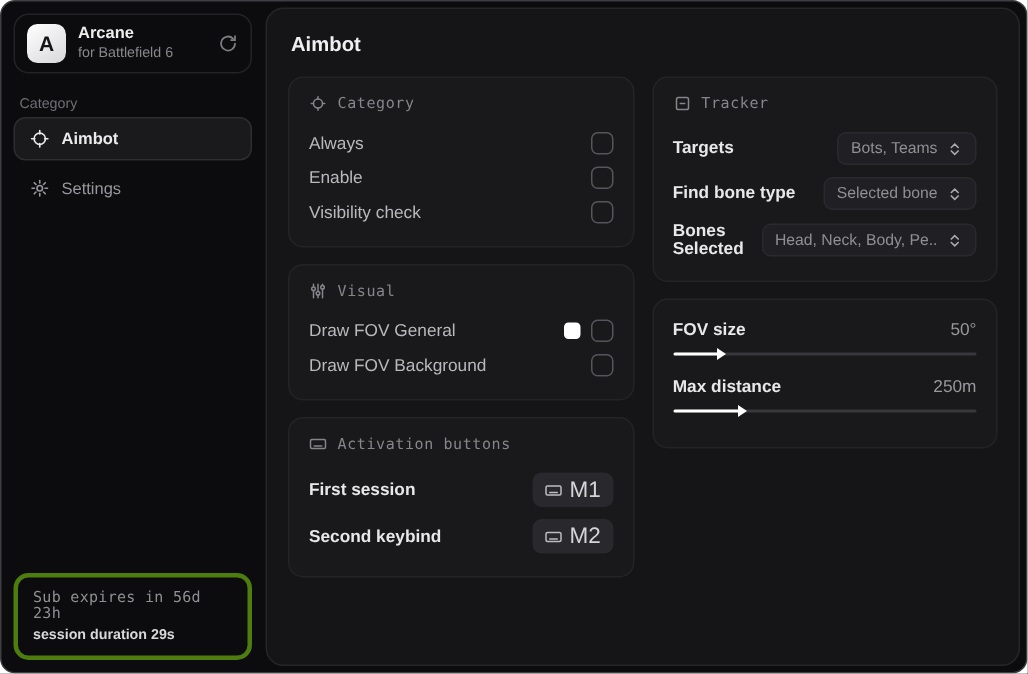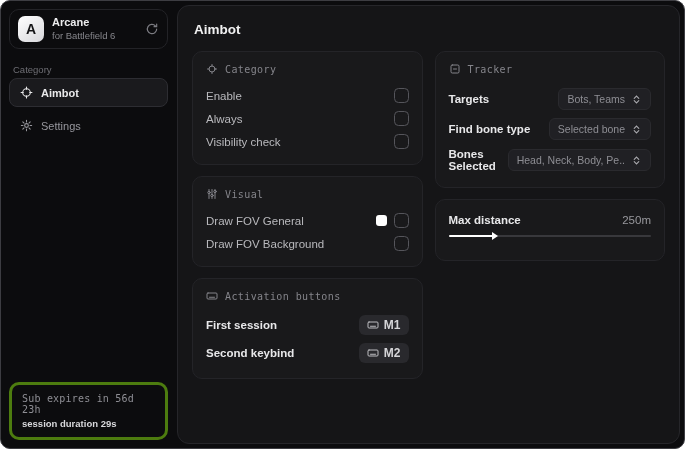--- a/index.html
+++ b/index.html
@@ -57,21 +57,21 @@
   .row-label { font-size:11.5px; color:#b9b9bd; }
   .row-label.strong { color:#e8e8ea; font-weight:bold; font-size:11.5px; }
   .checkbox {
     width:15px; height:15px; border:1.5px solid #55555b; border-radius:4.5px;
     background:transparent; cursor:pointer; flex:0 0 15px;
   }
   .row-right { display:flex; align-items:center; gap:7px; }
   .swatch { width:11px; height:11px; border-radius:3px; cursor:pointer; }
   .keybtn {
     display:inline-flex; align-items:center; gap:5px; padding:3px 8px;
-    background:#29292d; border-radius:6px; font-size:12px; font-weight:bold;
+    background:#29292d; border-radius:6px; font-size:15px; font-weight:normal;
     color:#d5d5d8; cursor:pointer;
   }
   .keybtn .icon { width:12px; height:12px; color:#bdbdc1; }
   .select {
     display:inline-flex; align-items:center; gap:6px; padding:4px 8px;
     background:#202024; border:1px solid #2a2a2e; border-radius:6px;
     font-size:10.5px; color:#8e8e94; cursor:pointer; white-space:nowrap; max-width:150px;
   }
   .select .icon { width:11px; height:11px; color:#a8a8ad; flex:0 0 11px; }
   .select .sel-text { overflow:hidden; text-overflow:ellipsis; }
@@ -149,25 +149,25 @@
           <div class="card-header">
             <span class="icon">
               <svg viewBox="0 0 24 24" fill="none" stroke="currentColor" stroke-width="2" stroke-linecap="round">
                   <circle cx="12" cy="12" r="6"></circle>
                   <path d="M12 3v3M12 18v3M3 12h3M18 12h3"></path>
                 </svg>
             </span>
             <span>Category</span>
           </div>
           <div class="row">
+            <span class="row-label">Always</span>
+            <span class="checkbox"></span>
+          </div>
+          <div class="row">
             <span class="row-label">Enable</span>
-            <span class="checkbox"></span>
-          </div>
-          <div class="row">
-            <span class="row-label">Always</span>
             <span class="checkbox"></span>
           </div>
           <div class="row">
             <span class="row-label">Visibility check</span>
             <span class="checkbox"></span>
           </div>
         </div>
 
         <div class="card">
           <div class="card-header">
@@ -274,20 +274,29 @@
                 <svg viewBox="0 0 24 24" fill="none" stroke="currentColor" stroke-width="2.4" stroke-linecap="round">
                     <path d="M7 9.5l5-5 5 5M7 14.5l5 5 5-5"></path>
                   </svg>
               </span>
             </span>
           </div>
         </div>
 
         <div class="card">
 
+          <div class="slider-group">
+            <div class="slider-head">
+              <span class="row-label strong">FOV size</span>
+              <span class="slider-value">50°</span>
+            </div>
+            <div class="slider-track">
+              <div class="slider-fill" style="width: 15%;"></div>
+            </div>
+          </div>
 
 
           <div class="slider-group">
             <div class="slider-head">
               <span class="row-label strong">Max distance</span>
               <span class="slider-value">250m</span>
             </div>
             <div class="slider-track">
               <div class="slider-fill" style="width: 22%;"></div>
             </div>

